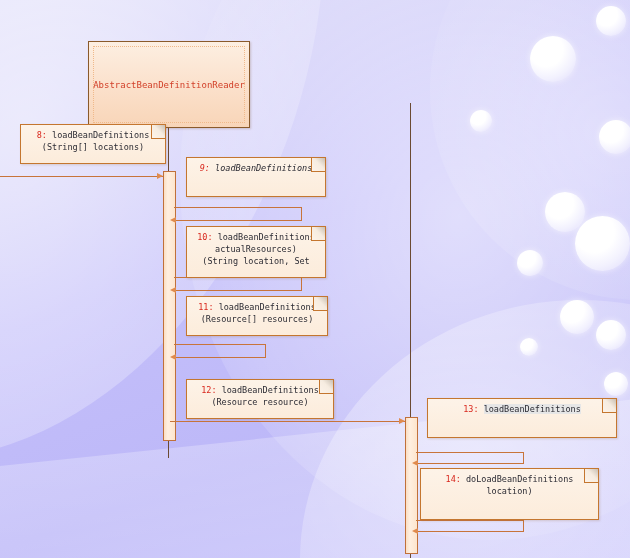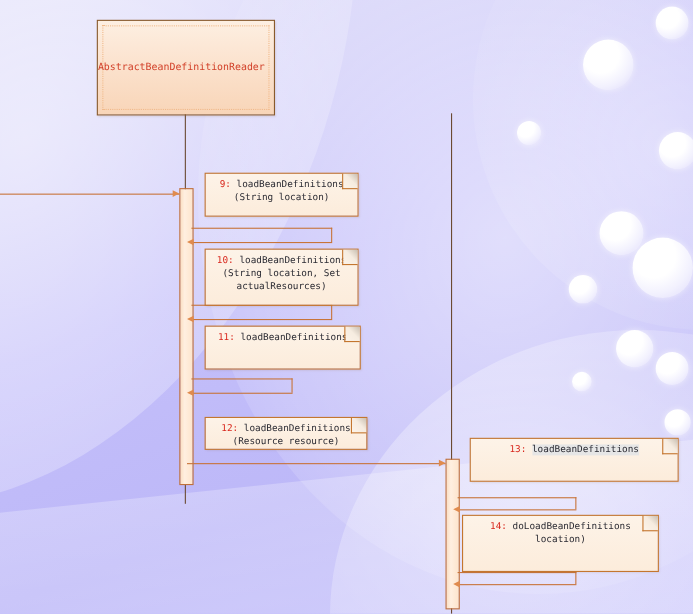--- a/index.html
+++ b/index.html
@@ -20,21 +20,21 @@
   .bubble{position:absolute;border-radius:50%;
     background:radial-gradient(circle at 35% 30%,#ffffff 0%,#ffffff 38%,#f2f1fe 66%,#ddd9fb 100%);
     box-shadow:0 0 6px rgba(255,255,255,.55);}
 
   
   .lifeline{position:absolute;width:1px;background:#6b4a32;}
   .head-box{position:absolute;
     border:1px solid #8a5a2b;
     background:linear-gradient(180deg,#fdefe2 0%,#fbe0ca 55%,#f8d5b8 100%);
     box-shadow:1px 1px 2px rgba(120,80,50,.25);
-    display:flex;align-items:center;justify-content:flex-start;}
+    display:flex;align-items:center;justify-content:center;margin-top:23px;}
   .head-box .inner{position:absolute;inset:4px;border:1px dotted #f0b98a;pointer-events:none;}
   .head-label{color:#d2412a;font-size:9px;letter-spacing:0px;z-index:2;}
 
   .activation{position:absolute;
     border:1px solid #c0703a;
     background:linear-gradient(90deg,#fbdfc3 0%,#ffefe0 35%,#fde5cd 100%);}
 
   .note{position:absolute;
     border:1px solid #c4762f;
     background:linear-gradient(180deg,#fdf3e8 0%,#fcecdb 100%);
@@ -122,49 +122,57 @@
   <div class="arrow-line" style="left:416px;top:452px;width:108px;"></div>
   <div class="arrow-vert" style="left:523px;top:452px;height:11px;"></div>
   <div class="arrow-line" style="left:416px;top:463px;width:108px;"></div>
   <div class="arrow-head ah-left" style="left:412px;top:460px;"></div>
 
   <div class="arrow-line" style="left:416px;top:520px;width:108px;"></div>
   <div class="arrow-vert" style="left:523px;top:520px;height:11px;"></div>
   <div class="arrow-line" style="left:416px;top:531px;width:108px;"></div>
   <div class="arrow-head ah-left" style="left:412px;top:528px;"></div>
 
+  <div class="note" style="left:20px;top:124px;width:146px;height:40px;">
+    <div class="fold"></div>
+    <div>
+      <span class="num">8:</span>
+      <span>loadBeanDefinitions</span>
+    </div>
+    <div>(String[] locations)</div>
+  </div>
 
-  <div class="note" style="left:186px;top:157px;width:140px;height:40px;">
+  <div class="note" style="left:186px;top:157px;width:140px;height:40px;font-style:italic;">
     <div class="fold"></div>
     <div>
       <span class="num">9:</span>
       <span>loadBeanDefinitions</span>
     </div>
-    <div>(String location)</div>
   </div>
 
   <div class="note" style="left:186px;top:226px;width:140px;height:52px;">
     <div class="fold"></div>
     <div>
       <span class="num">10:</span>
       <span>loadBeanDefinitions</span>
     </div>
+    <div>actualResources)</div>
     <div>(String location, Set</div>
-    <div>actualResources)</div>
   </div>
 
   <div class="note" style="left:186px;top:296px;width:142px;height:40px;">
     <div class="fold"></div>
     <div>
       <span class="num">11:</span>
       <span>loadBeanDefinitions</span>
     </div>
+    <div>(Resource[] resources)</div>
   </div>
 
-  <div class="note" style="left:186px;top:379px;width:148px;height:30px;">
+  <div class="note" style="left:186px;top:379px;width:148px;height:40px;">
     <div class="fold"></div>
     <div>
       <span class="num">12:</span>
       <span>loadBeanDefinitions</span>
     </div>
     <div>(Resource resource)</div>
   </div>
 
   <div class="note" style="left:427px;top:398px;width:190px;height:40px;">
     <div class="fold"></div>

